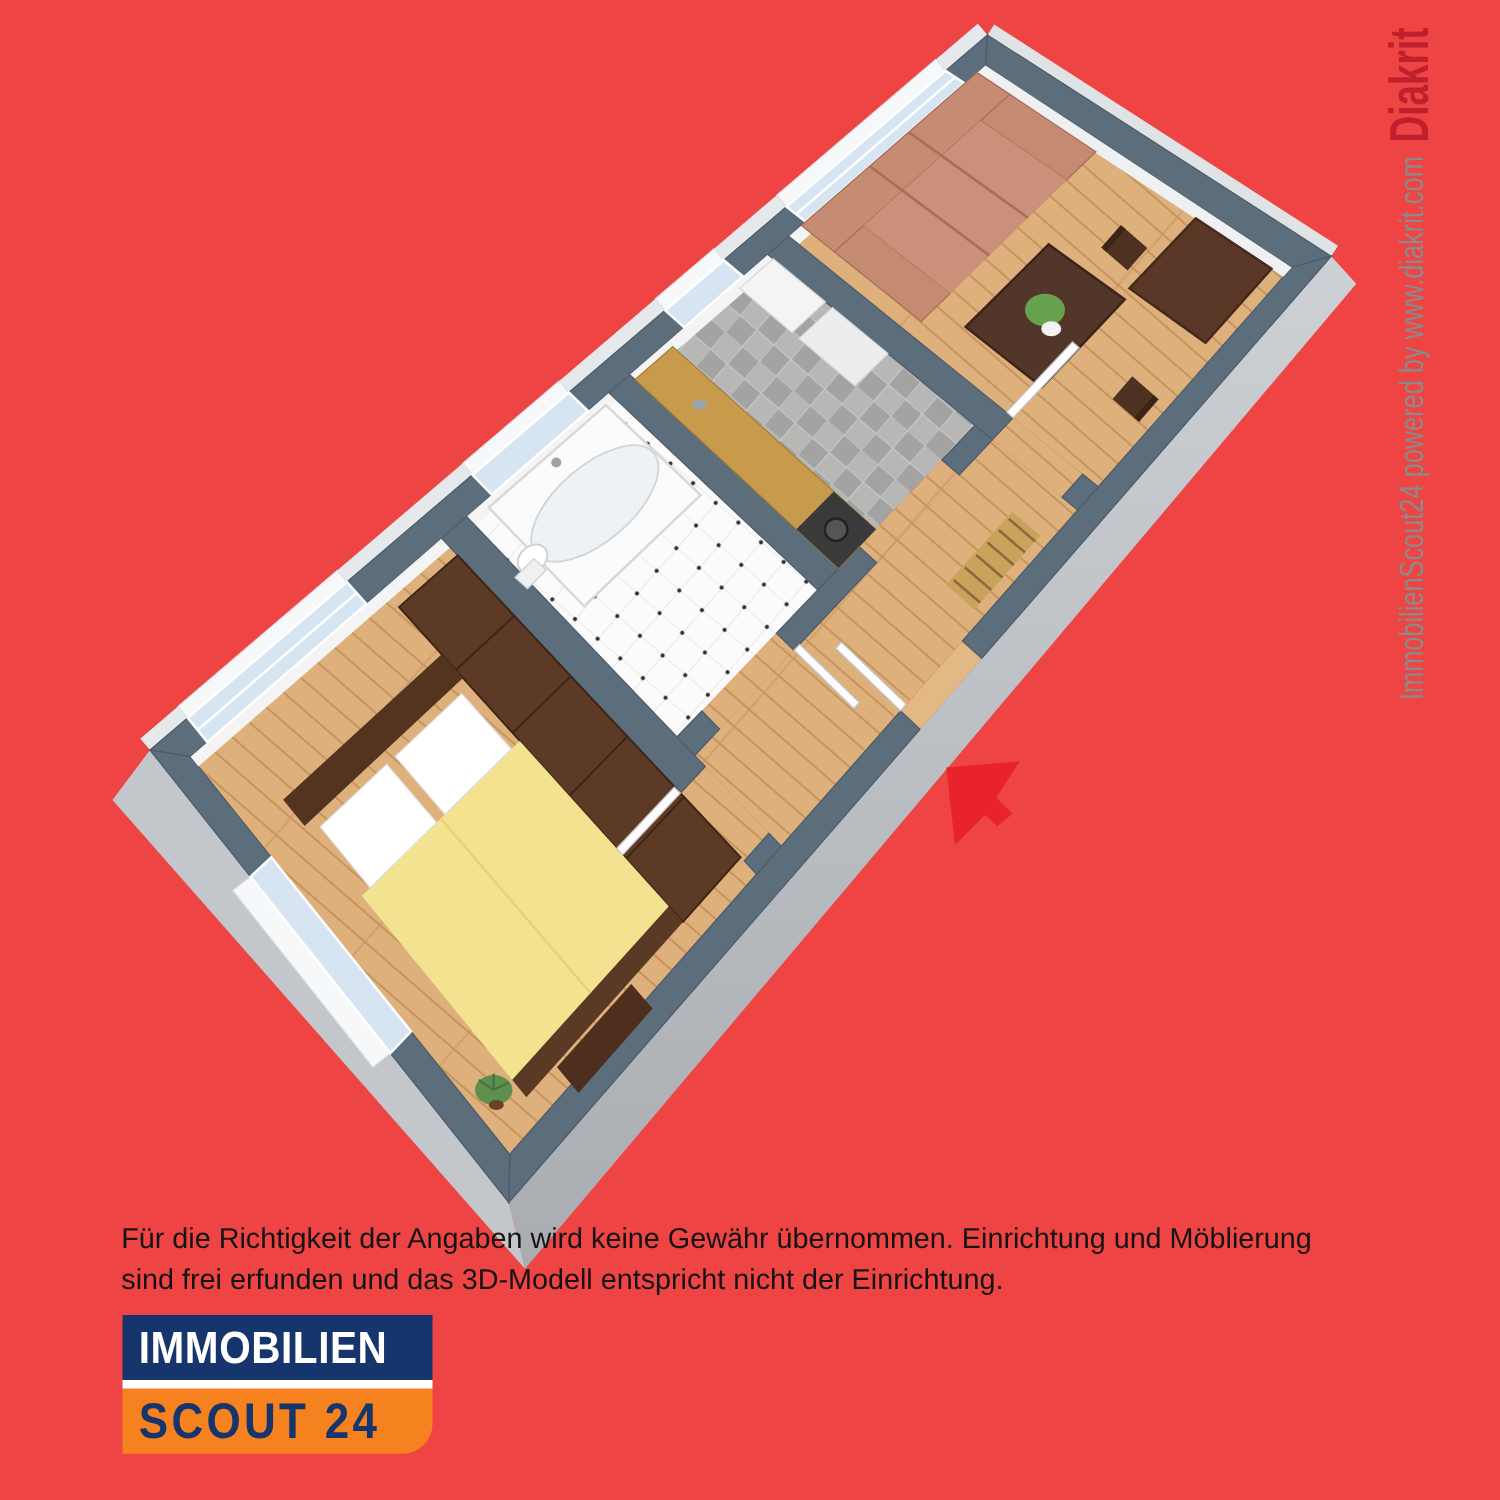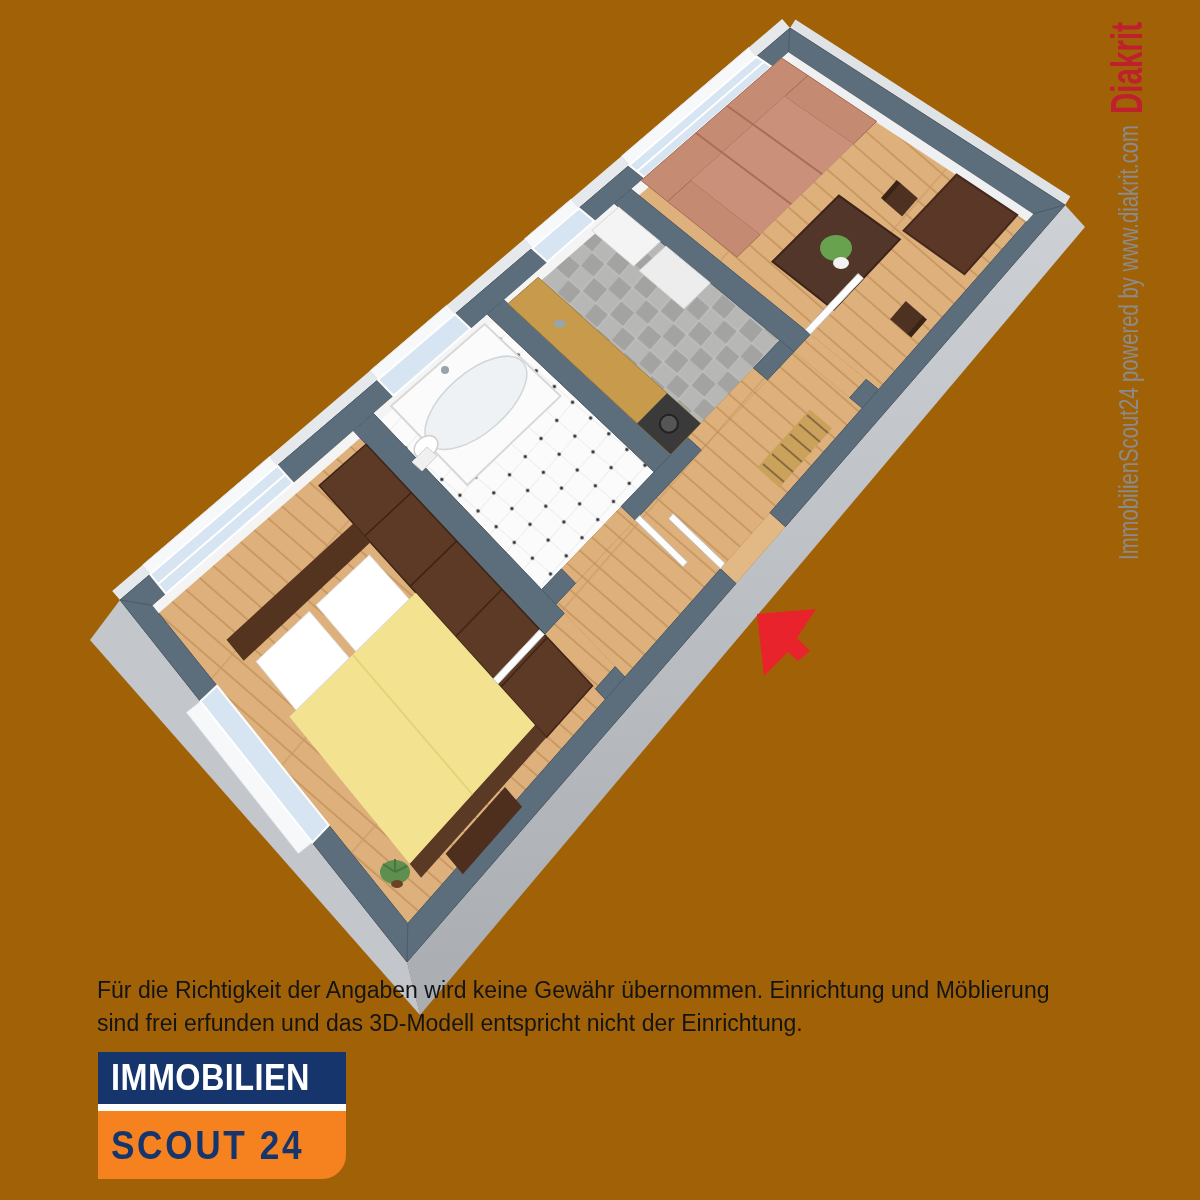--- a/index.html
+++ b/index.html
@@ -1,28 +1,28 @@
 <!DOCTYPE html>
 <html><head>
 <meta charset="utf-8">
 <style>
   html,body{margin:0;padding:0;background:#ffffff;}
   body{width:1200px;height:1200px;font-family:"Liberation Sans",sans-serif;}
-  .canvas{position:relative;width:1200px;height:1200px;background:#a16207;overflow:hidden;}
+  .canvas{position:relative;width:1200px;height:1200px;background:#ef4444;overflow:hidden;}
   .plan-svg{position:absolute;left:0;top:0;}
   .wallc{fill:#5c6d7c;stroke:#4d5d6b;stroke-width:1;}
   .glass{fill:#d7e5f2;stroke:#ffffff;stroke-width:2;}
   .sill{fill:#f6f8fa;stroke:#dfe3e7;stroke-width:1;}
   .doorleaf{fill:#fdfdfd;stroke:#c2c2c2;stroke-width:1;}
   .disclaimer{position:absolute;left:97px;top:974px;width:1060px;color:#141414;font-size:23px;line-height:33px;}
   .logo{position:absolute;left:98px;top:1052px;width:248px;}
   .logo-top{height:52px;background:#16356c;color:#ffffff;display:flex;align-items:center;padding-left:13px;box-sizing:border-box;}
   .logo-top span{display:inline-block;transform:scaleX(0.9);transform-origin:left center;font-weight:bold;font-size:36px;letter-spacing:0.5px;white-space:nowrap;}
   .logo-gap{height:7px;background:#ffffff;}
-  .logo-bottom{height:68px;background:#f5821e;color:#16356c;display:flex;align-items:center;padding-left:13px;box-sizing:border-box;border-radius:0 0 24px 0;}
+  .logo-bottom{height:52px;background:#f5821e;color:#16356c;display:flex;align-items:center;padding-left:13px;box-sizing:border-box;border-radius:0 0 24px 0;}
   .logo-bottom span{display:inline-block;transform:scaleX(0.88);transform-origin:left center;font-weight:bold;font-size:40px;letter-spacing:3px;white-space:nowrap;}
 </style>
 </head>
 <body>
 
 <div class="canvas">
 
 <svg class="plan-svg" width="1200" height="1200" viewBox="0 0 1200 1200">
   <defs>
     <pattern id="wood" width="18" height="110" patternUnits="userSpaceOnUse" patternTransform="rotate(-49)">

